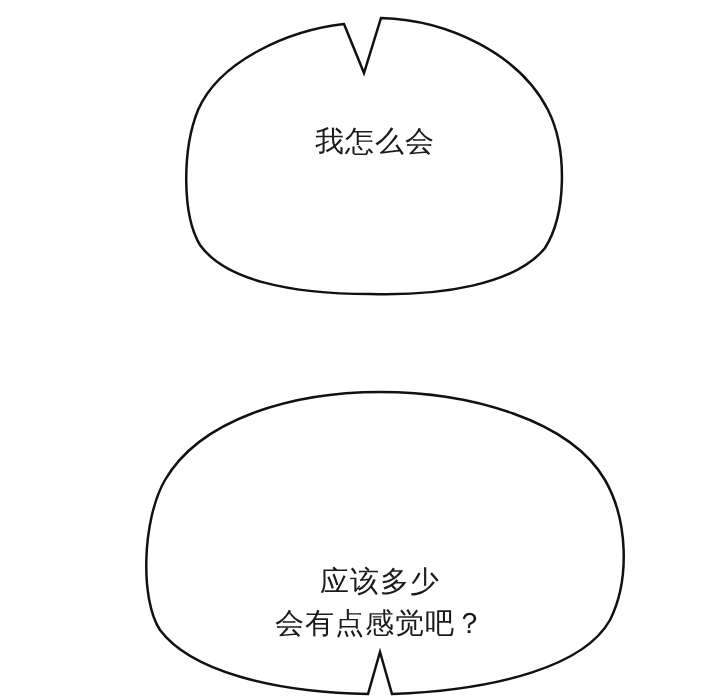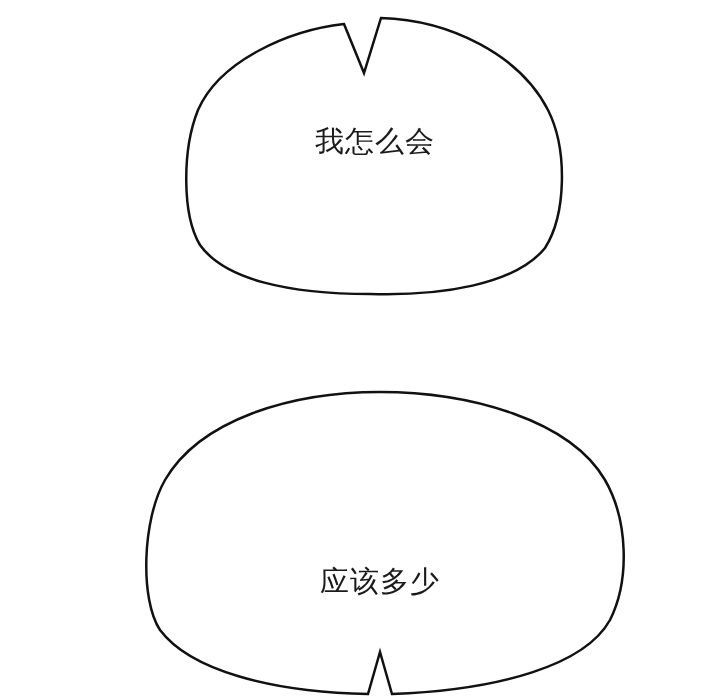--- a/index.html
+++ b/index.html
@@ -79,15 +79,16 @@
          C 140 600, 142 520, 165 480
          C 200 420, 290 392, 380 392 Z" fill="#ffffff" stroke="#111111" stroke-width="2.5" stroke-linejoin="miter"></path>
   </svg>
 
   <div id="text1" class="bubble-text">
     <span>我怎么会</span>
   </div>
 
   <div id="text2" class="bubble-text">
     <span>应该多少</span>
+    <span>会有点感觉吧？</span>
   </div>
 
 </div>
 
 </body></html>

